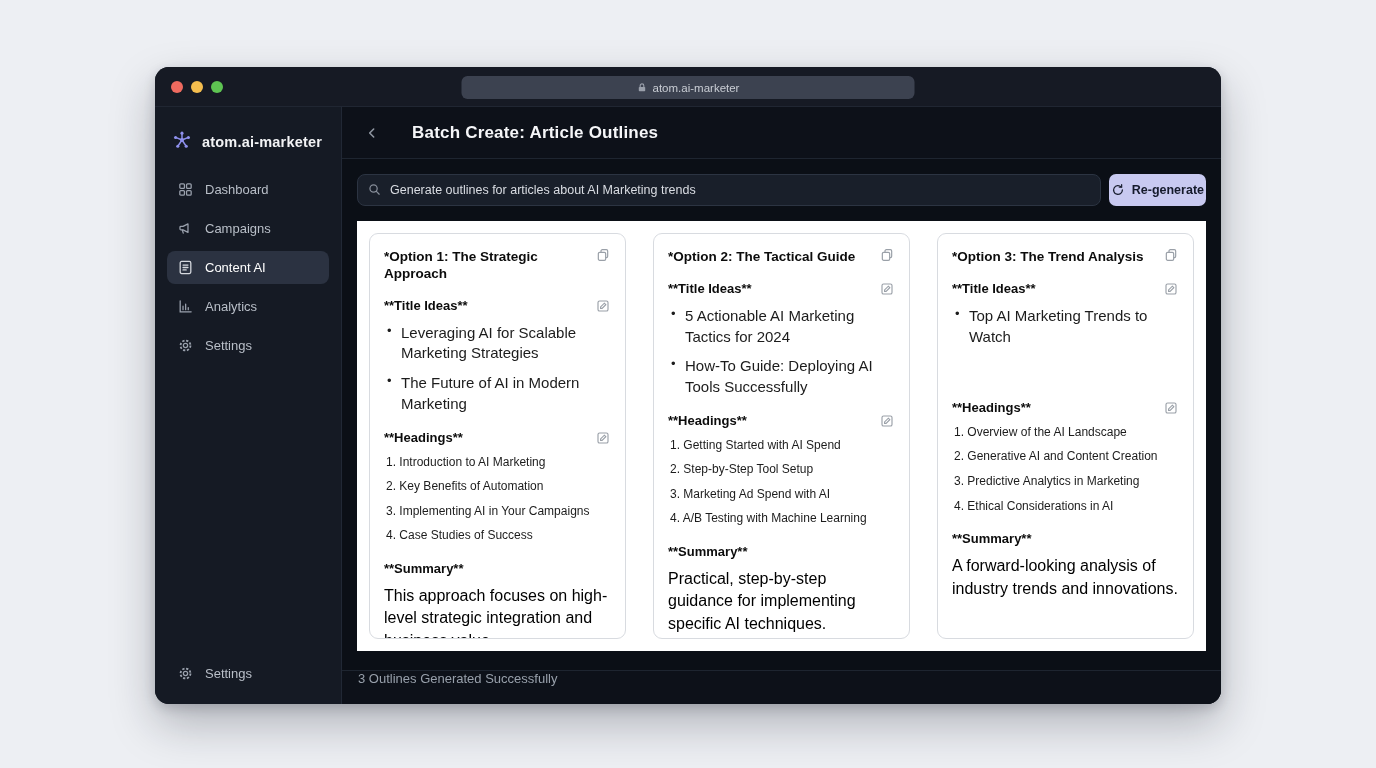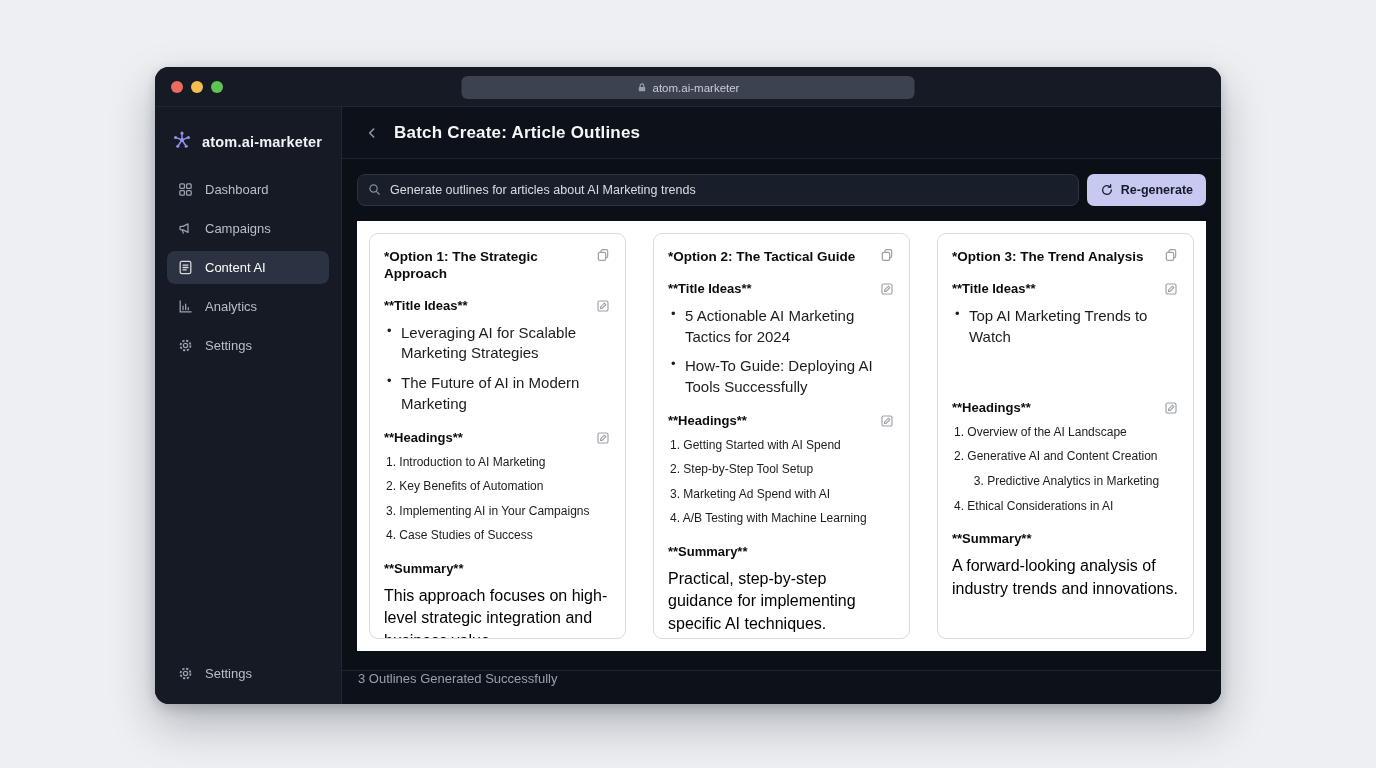--- a/index.html
+++ b/index.html
@@ -36,34 +36,34 @@
   .brand-name { color:#f2f3f5; font-weight:bold; font-size:14.5px; letter-spacing:.2px; }
   .nav { display:flex; flex-direction:column; gap:6px; }
   .nav-item { display:flex; align-items:center; gap:11px; height:33px; padding:0 10px; border-radius:8px; color:#b9bfc8; font-size:13px; cursor:pointer; }
   .nav-item .nicon { display:inline-flex; color:#9aa1ad; }
   .nav-item.active { background:#2b3241; color:#ffffff; }
   .nav-item.active .nicon { color:#d6d9df; }
   .sidebar-footer { margin-top:auto; }
 
   
   .main { flex:1; background:#0b0f16; display:flex; flex-direction:column; min-width:0; }
-  .page-header { height:52px; display:flex; align-items:center; gap:14px; padding:0 22px; background:#0d1119; border-bottom:1px solid #1e2530; flex:0 0 auto; }
+  .page-header { height:52px; display:flex; align-items:center; gap:32px; padding:0 22px; background:#0d1119; border-bottom:1px solid #1e2530; flex:0 0 auto; }
   .back-btn { display:inline-flex; color:#8f96a1; cursor:pointer; }
   .page-title { color:#f5f6f8; font-weight:bold; font-size:17px; letter-spacing:.2px; }
 
   .content { flex:1; display:flex; flex-direction:column; padding:15px 15px 19px 15px; min-height:0; }
   .prompt-row { display:flex; gap:8px; margin-bottom:15px; flex:0 0 auto; }
   .prompt-input-wrap { flex:1; position:relative; }
   .prompt-input {
     width:100%; height:32px; background:#191f2a; border:1px solid #2c3442; border-radius:8px;
     color:#dadde3; font-size:12.5px; padding:0 12px 0 32px; outline:none; font-family:"Liberation Sans", sans-serif;
   }
   .search-icon { position:absolute; left:10px; top:8px; color:#868d99; pointer-events:none; display:inline-flex; }
   .regen-btn {
-    height:32px; padding:0 13px; background:#c8c9f0; border:none; border-radius:7px;
+    height:32px; padding:0 2px; background:#c8c9f0; border:none; border-radius:7px;
     color:#151a2b; font-weight:bold; font-size:12.5px; display:flex; align-items:center; gap:7px; cursor:pointer;
     font-family:"Liberation Sans", sans-serif;
   }
   .regen-btn .ricon { display:inline-flex; color:#1d2233; }
 
   
   .panel { flex:1; background:#ffffff; border-radius:0; padding:12px; display:flex; gap:27px; min-height:0; }
   .card { flex:1; border:1px solid #d8dbe0; border-radius:9px; background:#fff; padding:13px 14px; color:#1c1c1c; overflow:hidden; }
   .card-head { display:flex; align-items:flex-start; justify-content:space-between; gap:8px; }
   .card-title { font-weight:bold; font-size:13.5px; color:#0c0c0c; line-height:1.25; padding-top:2px; }
@@ -71,21 +71,21 @@
   .section { margin-top:15px; }
   .section-head { display:flex; align-items:center; justify-content:space-between; }
   .section-label { font-weight:bold; font-size:13px; color:#0c0c0c; }
   .sec-ideas { min-height:104px; }
   ul.ideas { list-style:none; margin-top:9px; }
   ul.ideas li { position:relative; padding-left:17px; font-size:15px; line-height:1.38; margin-bottom:9px; }
   ul.ideas li::before { content:"•"; position:absolute; left:3px; top:-1px; font-size:13px; }
   ol.headings { list-style:none; margin-top:9px; counter-reset:hn; }
   ol.headings li { counter-increment:hn; font-size:12px; line-height:1.3; margin-bottom:9px; padding-left:2px; }
   ol.headings li::before { content:counter(hn) ". "; }
-  ol.headings li.spaced { margin-top:8px;text-align:center; }
+  ol.headings li.spaced { margin-top:8px; }
   .summary-text { margin-top:8px; font-size:16px; line-height:1.4; color:#000000; }
 
   
   .statusbar { height:34px; border-top:1px solid #1e2530; display:flex; padding:0 16px; flex:0 0 auto; background:#0d1119; }
   .status-text { color:#98a0ab; font-size:13px; }
 </style>
 </head>
 <body>
 
 <div class="window">

